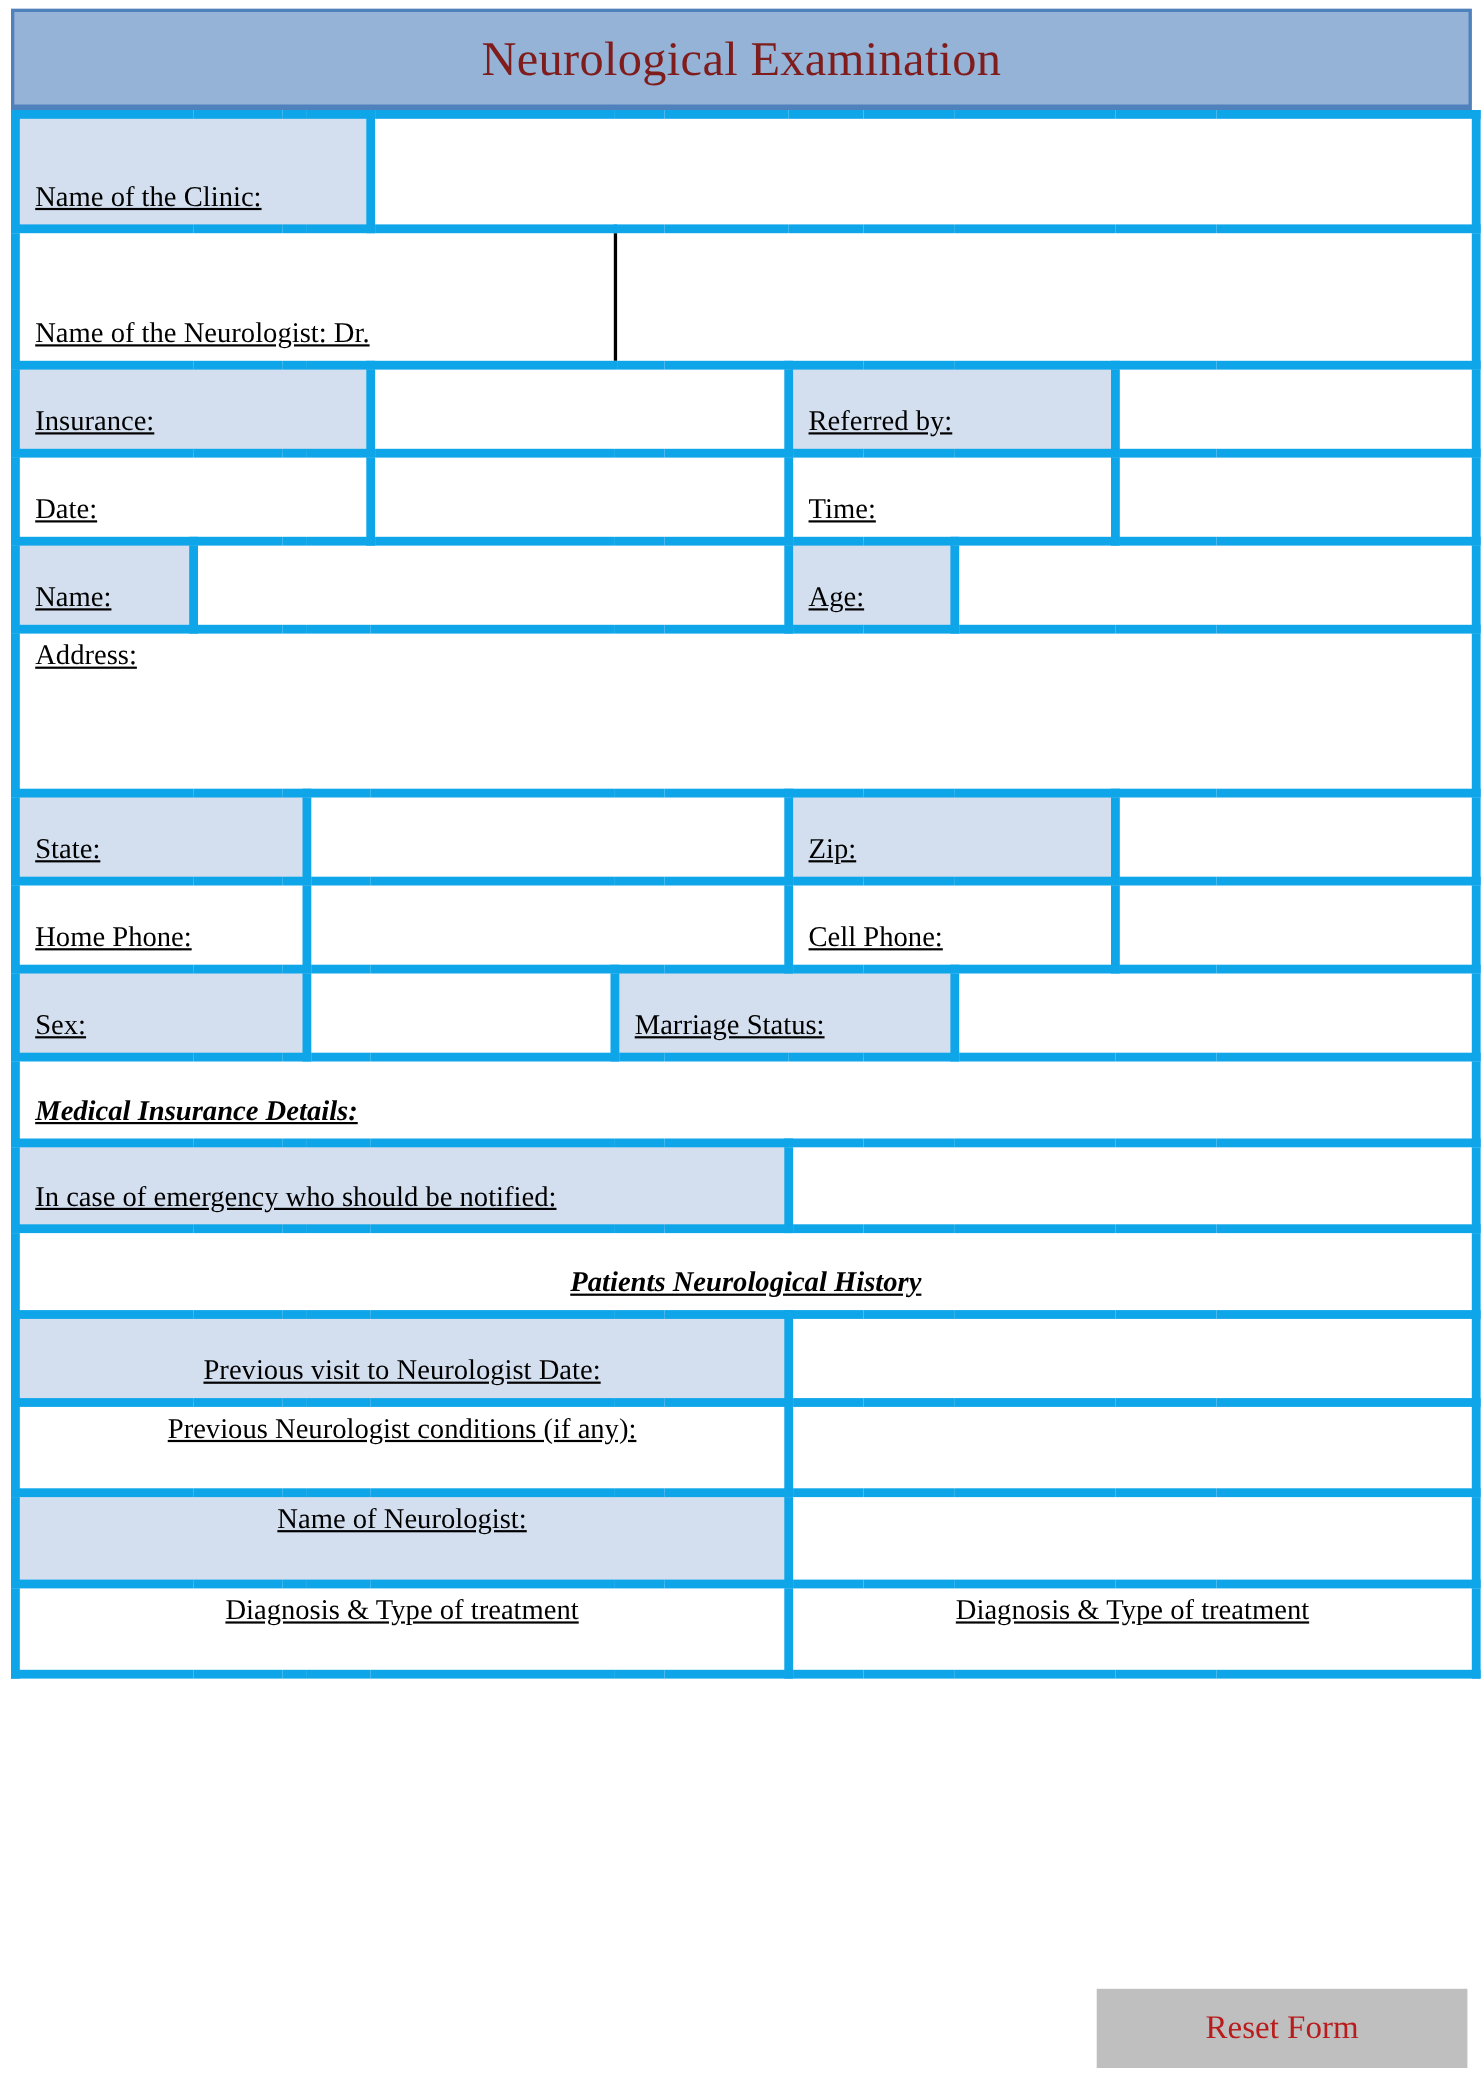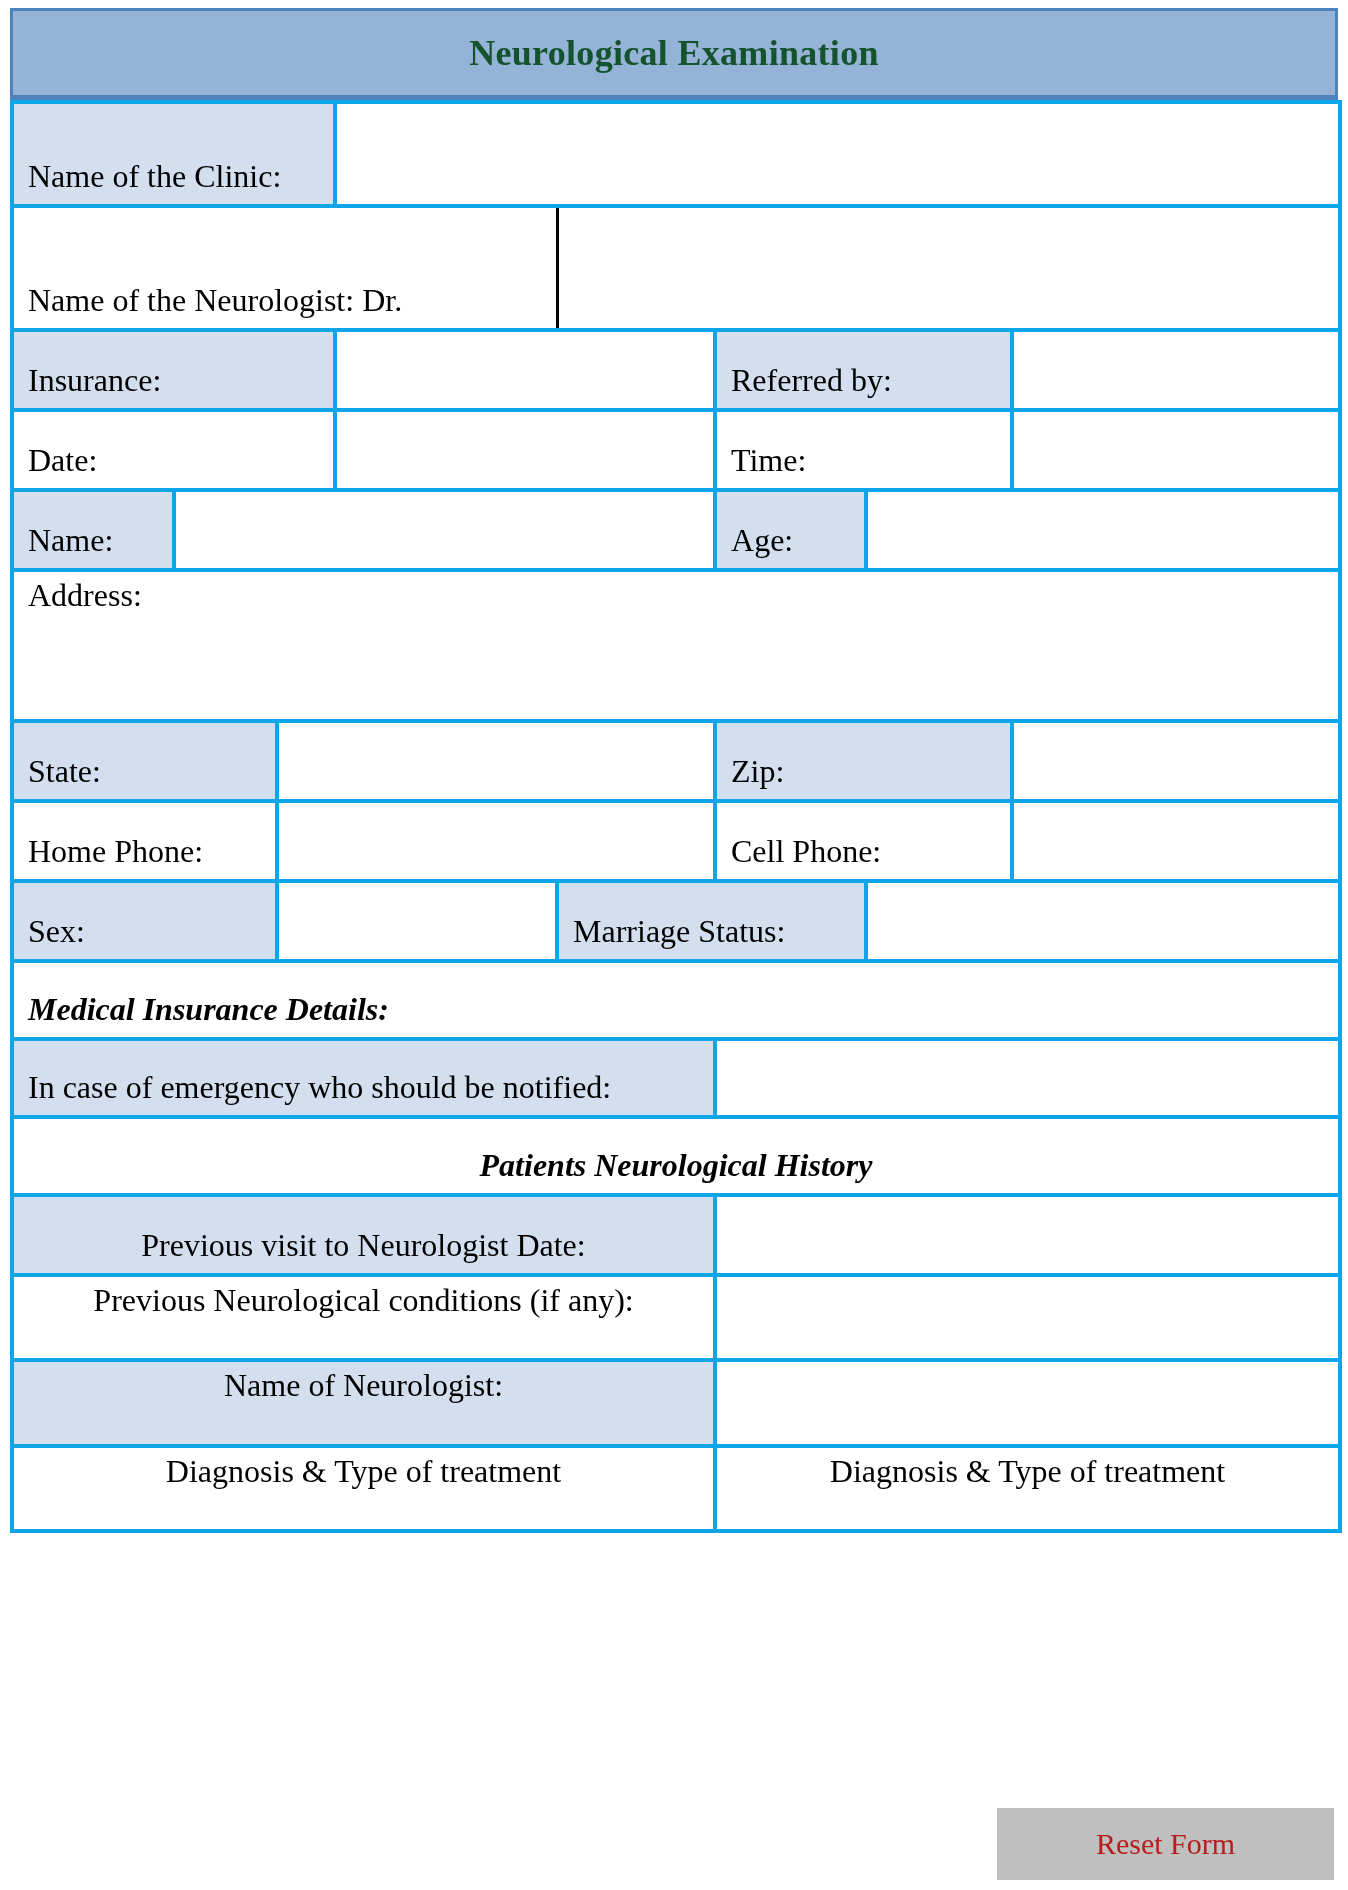--- a/index.html
+++ b/index.html
@@ -23,27 +23,28 @@
     padding: 8px 10px 0 10px;
   }
 
   
   .form-table {
     width: 1328px;
     border-collapse: collapse;
     table-layout: fixed;
   }
   .form-table td {
-    border: 4px solid #0ea5e9;
+    border: 8px solid #0ea5e9;
     vertical-align: bottom;
     padding: 6px 14px 10px 14px;
-    font-size: 32px;
+    font-size: 26px;
     line-height: 1.1;
     background: #ffffff;
     box-sizing: border-box;
+    text-decoration: underline;
   }
   .fill {
     background: #D3DFEF !important;
   }
   .nofill {
     background: #ffffff !important;
   }
   .blank {
     
   }
@@ -53,24 +54,24 @@
     background: #95B3D7;
     border: 3px solid #4F81BD;
     border-bottom: 5px solid #4F81BD;
     height: 92px;
     display: flex;
     align-items: center;
     justify-content: center;
     box-sizing: border-box;
   }
   .banner-title {
-    font-size: 36px;
-    font-weight: bold;
+    font-size: 44px;
+    font-weight: normal;
     letter-spacing: 0.3px;
-    color: #14532d;
+    color: #7f1d1d;
   }
 
   .tall-1 { height: 104px; }
   .tall-2 { height: 124px; }
   .tall-3 { height: 80px; }
   .addr   { height: 148px; }
   .sec    { height: 78px; }
   .hist   { height: 80px; text-align: center; }
 
   
@@ -244,21 +245,21 @@
 
     <tr>
       <td class="fill hist" colspan="7">
         <span class="label-text">Previous visit to Neurologist Date:</span>
       </td>
       <td class="blank hist" colspan="5"></td>
     </tr>
 
     <tr>
       <td class="nofill hist" colspan="7">
-        <span class="label-text" style="margin-bottom:30px;">Previous Neurological conditions (if any):</span>
+        <span class="label-text" style="margin-bottom:30px;">Previous Neurologist conditions (if any):</span>
       </td>
       <td class="blank hist" colspan="5"></td>
     </tr>
 
     <tr>
       <td class="fill hist" colspan="7">
         <span class="label-text" style="margin-bottom:30px;">Name of Neurologist:</span>
       </td>
       <td class="blank hist" colspan="5"></td>
     </tr>

